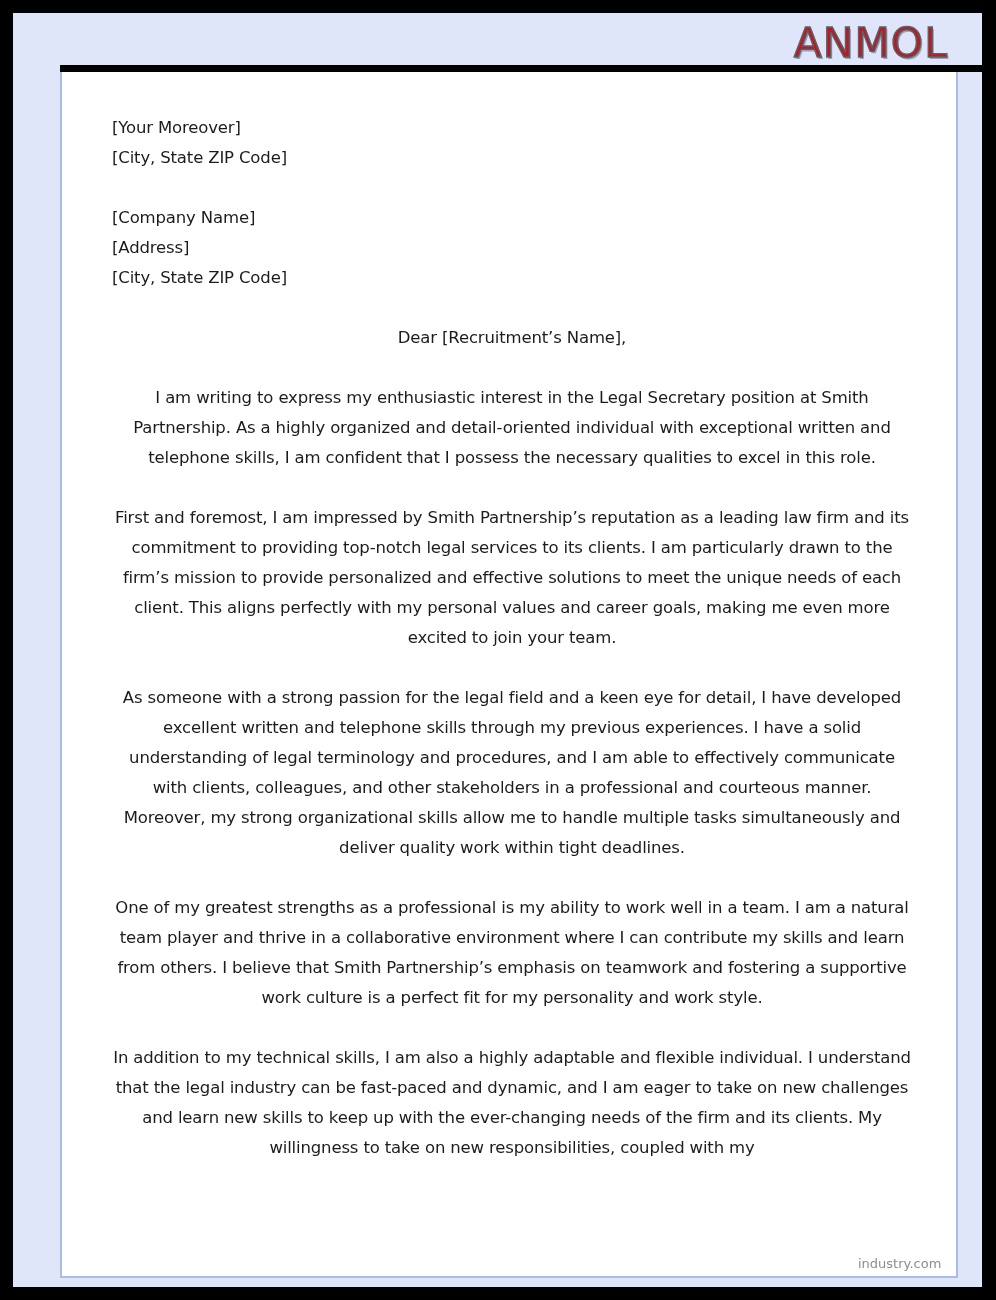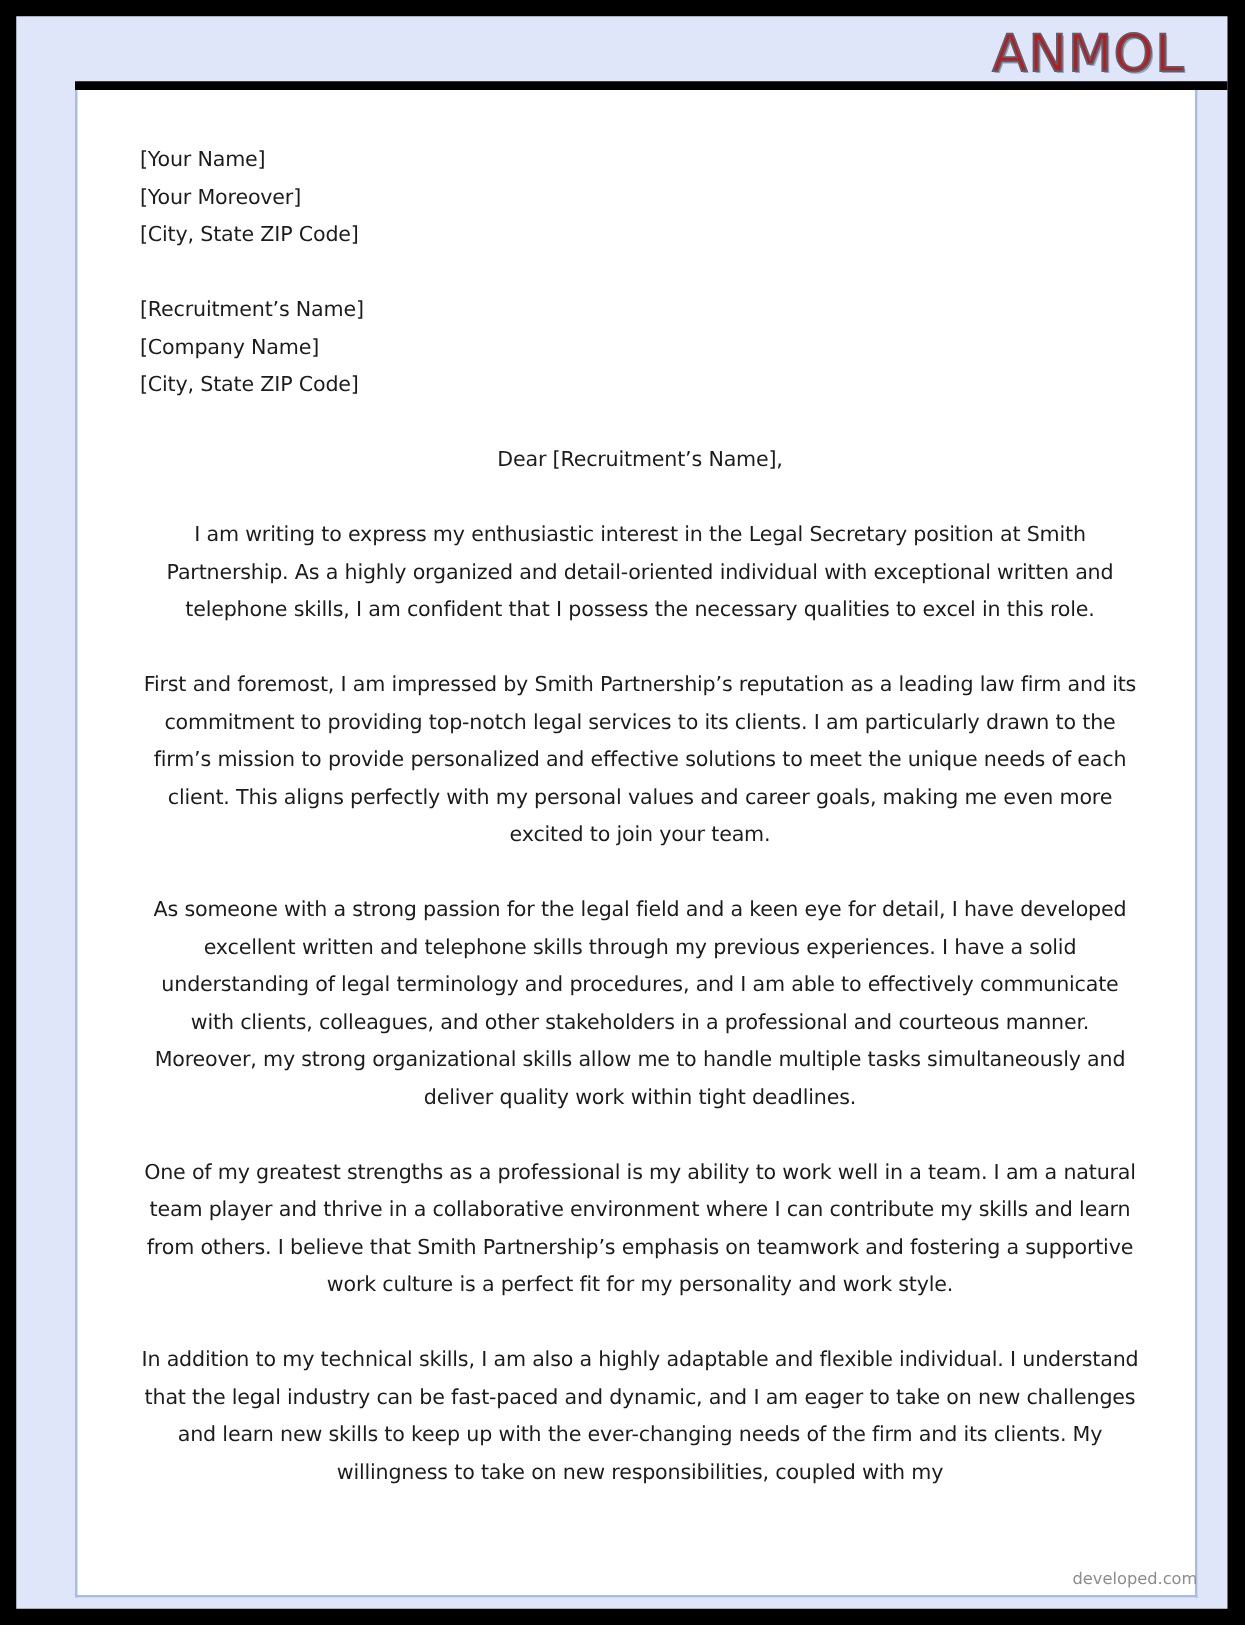--- a/index.html
+++ b/index.html
@@ -130,30 +130,29 @@
 
     <div id="brand-wordmark">ANMOL</div>
 
     <div id="header-rule"></div>
 
     <div id="letter-panel"></div>
 
     <div id="letter-text">
 
       <div>
-        <span class="addr-line">[Your Name]</span>
         <span class="addr-line">[Your Moreover]</span>
         <span class="addr-line">[City, State ZIP Code]</span>
       </div>
 
       <div class="block-gap"></div>
 
       <div>
-        <span class="addr-line">[Recruitment’s Name]</span>
         <span class="addr-line">[Company Name]</span>
+        <span class="addr-line">[Address]</span>
         <span class="addr-line">[City, State ZIP Code]</span>
       </div>
 
       <div class="block-gap"></div>
 
       <p class="letter-para">Dear [Recruitment’s Name],</p>
 
       <div class="para-gap"></div>
       <p class="letter-para">I am writing to express my enthusiastic interest in the Legal Secretary position at Smith Partnership. As a highly organized and detail-oriented individual with exceptional written and telephone skills, I am confident that I possess the necessary qualities to excel in this role.</p>
 
@@ -164,16 +163,16 @@
       <p class="letter-para">As someone with a strong passion for the legal field and a keen eye for detail, I have developed excellent written and telephone skills through my previous experiences. I have a solid understanding of legal terminology and procedures, and I am able to effectively communicate with clients, colleagues, and other stakeholders in a professional and courteous manner. Moreover, my strong organizational skills allow me to handle multiple tasks simultaneously and deliver quality work within tight deadlines.</p>
 
       <div class="para-gap"></div>
       <p class="letter-para">One of my greatest strengths as a professional is my ability to work well in a team. I am a natural team player and thrive in a collaborative environment where I can contribute my skills and learn from others. I believe that Smith Partnership’s emphasis on teamwork and fostering a supportive work culture is a perfect fit for my personality and work style.</p>
 
       <div class="para-gap"></div>
       <p class="letter-para">In addition to my technical skills, I am also a highly adaptable and flexible individual. I understand that the legal industry can be fast-paced and dynamic, and I am eager to take on new challenges and learn new skills to keep up with the ever-changing needs of the firm and its clients. My willingness to take on new responsibilities, coupled with my</p>
 
     </div>
 
-    <div id="watermark">developed.com</div>
+    <div id="watermark">industry.com</div>
 
   </div>
 </div>
 
 </body></html>

